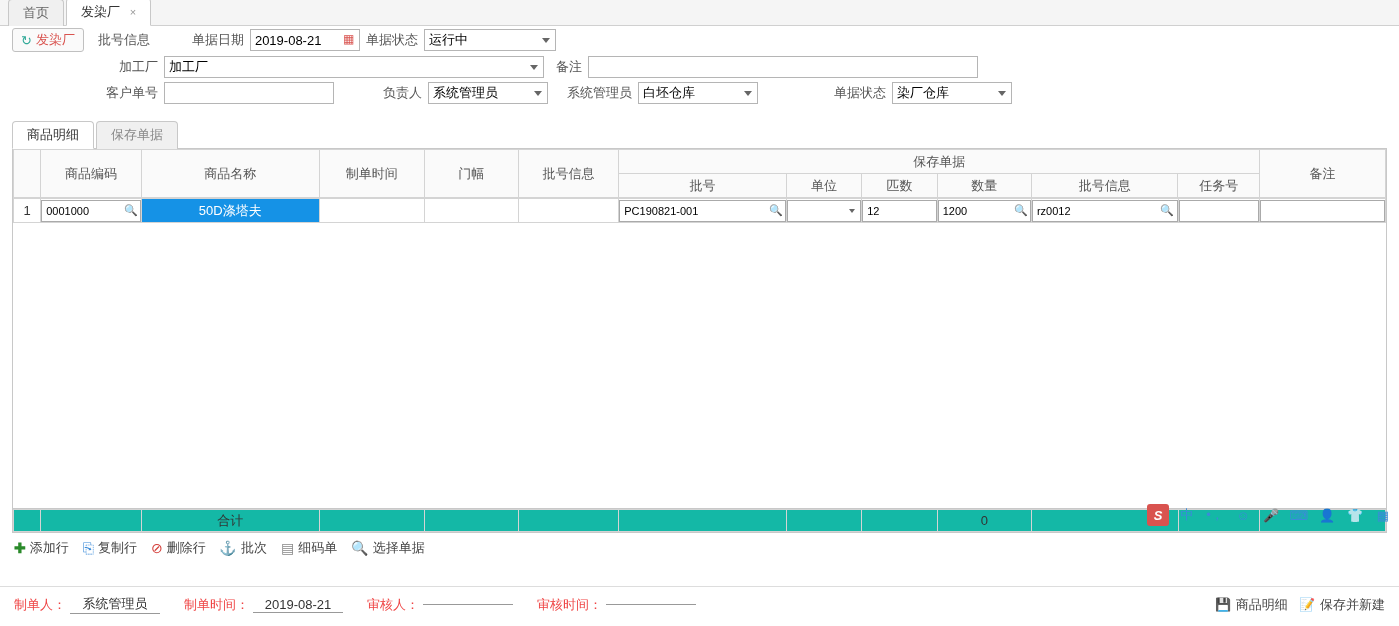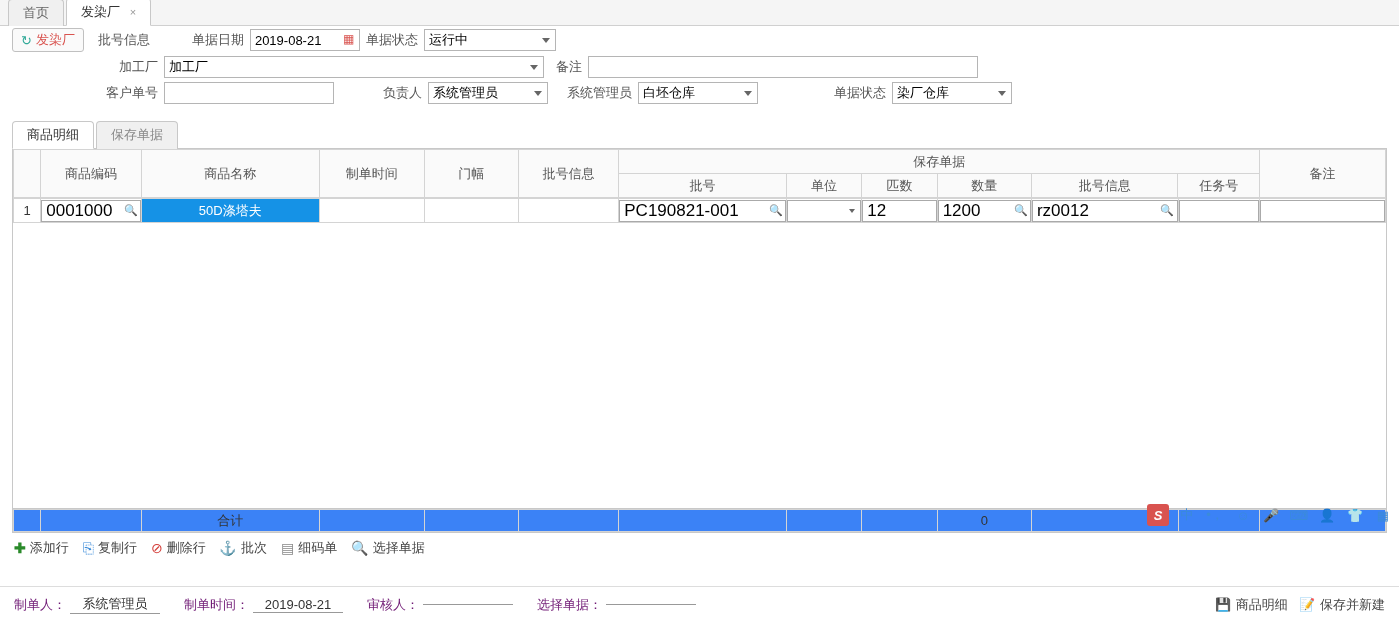--- a/index.html
+++ b/index.html
@@ -36,45 +36,45 @@
     
     .subtab-bar { display: flex; border-bottom: 1px solid #c8c8c8; margin: 4px 12px 0 12px; }
     .subtab { padding: 4px 14px; border: 1px solid #c8c8c8; border-bottom: none; border-radius: 4px 4px 0 0; margin-right: 2px; cursor: pointer; color: #888; position: relative; top: 1px; background: #f0f0f0; }
     .subtab.active { background: #fff; color: #333; border-bottom: 1px solid #fff; }
     
     .grid-wrap { margin: 0 12px; border: 1px solid #c8c8c8; border-top: none; }
     .grid { width: 100%; border-collapse: collapse; table-layout: fixed; }
     .grid th, .grid td { border: 1px solid #d4d4d4; text-align: center; font-weight: normal; height: 24px; font-size: 13px; overflow: hidden; white-space: nowrap; }
     .grid th { background: #fafafa; color: #555; }
     .grid td { background: #fff; padding: 0; }
-    .grid td input { width: 100%; height: 22px; border: 1px solid #aaa; padding: 0 4px; font-size: 17px; }
+    .grid td input { width: 100%; height: 22px; border: 1px solid #aaa; padding: 0 4px; font-size: 11px; }
     .grid td.sel { background: #1592e6; color: #fff; }
     .grid td .cell-search { position: relative; display: block; height: 22px; }
     .grid td .cell-search input { padding-right: 18px; }
     .grid td .cell-search .sico { position: absolute; right: 3px; top: 4px; font-size: 11px; color: #5aa7e6; }
     .grid td .cell-combo { position: relative; display: block; height: 22px; }
     .grid td .cell-combo::after { content: ""; position: absolute; right: 6px; top: 50%; margin-top: -2px; border-left: 3px solid transparent; border-right: 3px solid transparent; border-top: 4px solid #666; }
     
     .grid-body { height: 310px; overflow: auto; }
     
     .grid-footer { border-top: 1px solid #c8c8c8; }
-    .grid-footer .grid td { background: #3b82f6; height: 22px; }
+    .grid-footer .grid td { background: #14b8a6; height: 22px; }
     
     .action-bar { display: flex; align-items: center; padding: 6px 14px; gap: 14px; }
     .act-btn { display: inline-flex; align-items: center; gap: 4px; color: #444; cursor: pointer; font-size: 13px; }
     .act-btn .aico { font-size: 14px; }
     .i-add { color: #2a8a2a; font-weight: bold; }
     .i-copy { color: #3b8bd9; }
     .i-del { color: #d43f3a; }
     .i-batch { color: #888; }
     .i-code { color: #888; }
     .i-pick { color: #3b8bd9; }
     
     .footer-bar { position: absolute; left: 0; right: 0; bottom: 8px; padding: 4px 14px; display: flex; align-items: center; border-top: 1px solid #ddd; padding-top: 8px; }
-    .footer-bar .flab { margin-right: 4px; color: #701a75; }
+    .footer-bar .flab { margin-right: 4px; color: #ef4444; }
     .footer-bar .fval { border-bottom: 1px solid #999; min-width: 90px; display: inline-block; margin-right: 24px; text-align: center; padding: 0 4px; }
     .footer-spacer { flex: 1; }
     .save-btn { display: inline-flex; align-items: center; gap: 4px; margin-left: 12px; cursor: pointer; color: #444; }
     .save-btn .sico1 { color: #3b8bd9; }
     .save-btn .sico2 { color: #e09a2b; }
     
     .ime-bar { position: absolute; right: 6px; bottom: 100px; display: flex; align-items: center; gap: 8px; }
     .ime-bar .ime-ico { width: 20px; height: 20px; display: inline-flex; align-items: center; justify-content: center; font-size: 13px; color: #3b8bd9; }
     .ime-bar .ime-s { background: #d9534f; color: #fff; border-radius: 3px; font-weight: bold; font-style: italic; width: 22px; height: 22px; }
   </style>
@@ -293,21 +293,21 @@
   <span class="ime-ico">▦</span>
 </div>
 
 <div class="footer-bar">
   <span class="flab">制单人：</span>
   <span class="fval">系统管理员</span>
   <span class="flab">制单时间：</span>
   <span class="fval">2019-08-21</span>
   <span class="flab">审核人：</span>
   <span class="fval"></span>
-  <span class="flab">选择单据：</span>
+  <span class="flab">审核时间：</span>
   <span class="fval"></span>
   <span class="footer-spacer"></span>
   <span class="save-btn">
       <span class="sico1">💾</span>
       <span>商品明细</span>
     </span>
   <span class="save-btn">
       <span class="sico2">📝</span>
       <span>保存并新建</span>
     </span>

